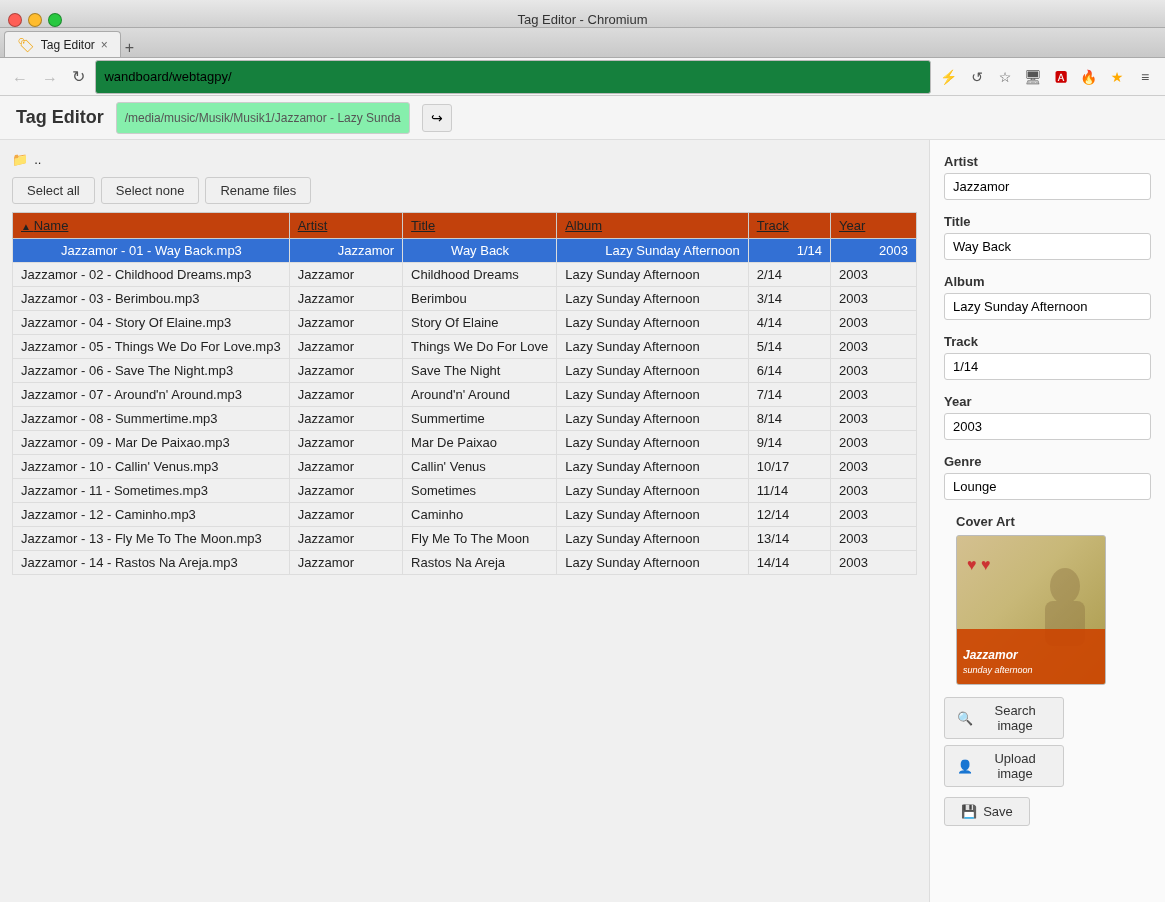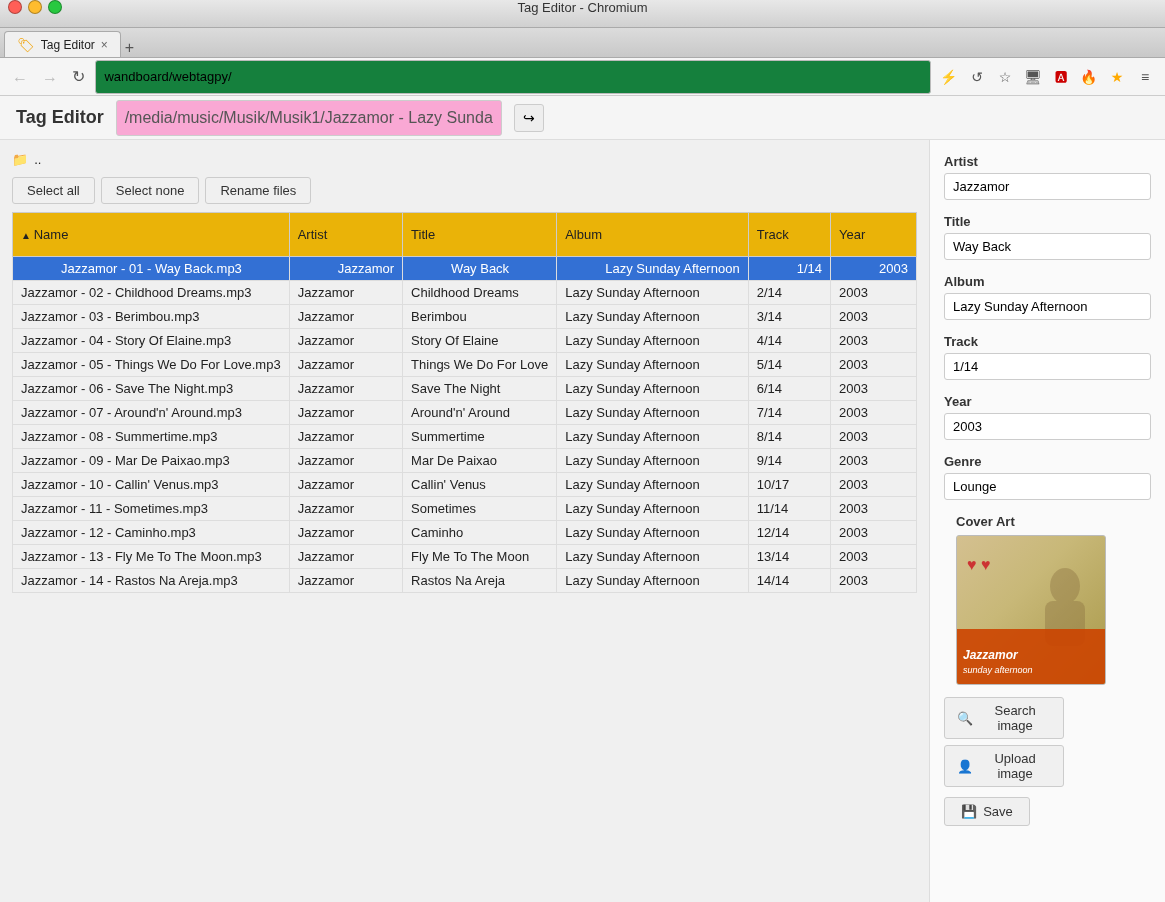--- a/index.html
+++ b/index.html
@@ -3,21 +3,21 @@
   <meta charset="utf-8">
   <style>
     * { box-sizing: border-box; margin: 0; padding: 0; }
     body { font-family: Arial, sans-serif; font-size: 13px; background: #f0f0f0; color: #222; width: 1165px; height: 902px; overflow: hidden; }
 
     
     .title-bar {
       background: linear-gradient(to bottom, #e8e8e8, #d0d0d0);
       height: 28px;
       display: flex;
-      align-items: flex-start;
+      align-items: flex-end;
       justify-content: space-between;
       padding: 0 8px;
       border-bottom: 1px solid #aaa;
     }
     .title-bar-title {
       font-size: 13px;
       color: #333;
       position: absolute;
       left: 50%;
       transform: translateX(-50%);
@@ -117,25 +117,25 @@
       padding: 0 16px;
       gap: 12px;
       border-bottom: 1px solid #ddd;
     }
     .app-title {
       font-size: 18px;
       font-weight: bold;
       color: #333;
     }
     .path-box {
-      background: #f9a8d4;
+      background: #86efac;
       border: 1px solid #ccc;
       border-radius: 3px;
       padding: 8px 8px;
-      font-size: 16px;
+      font-size: 12px;
       color: #555;
       min-width: 280px;
     }
     .share-btn {
       background: #eee;
       border: 1px solid #ccc;
       border-radius: 3px;
       width: 30px; height: 28px;
       cursor: pointer;
       font-size: 14px;
@@ -180,27 +180,28 @@
       color: #333;
     }
 
     
     .file-table {
       width: 100%;
       border-collapse: collapse;
       font-size: 13px;
     }
     .file-table th {
-      background: #eab308;
-      border: 1px solid #ccc;
-      padding: 14px 8px;
+      background: #c2410c;
+      border: 1px solid #ccc;
+      padding: 5px 8px;
       text-align: left;
       font-weight: normal;
       cursor: pointer;
       white-space: nowrap;
+      text-decoration: underline;
     }
     .file-table th.sorted::before { content: '▲ '; font-size: 10px; }
     .file-table td {
       border: 1px solid #ddd;
       padding: 4px 8px;
       white-space: nowrap;
       cursor: pointer;
     }
     .file-table tr.selected td {
       background: #3370d4;

